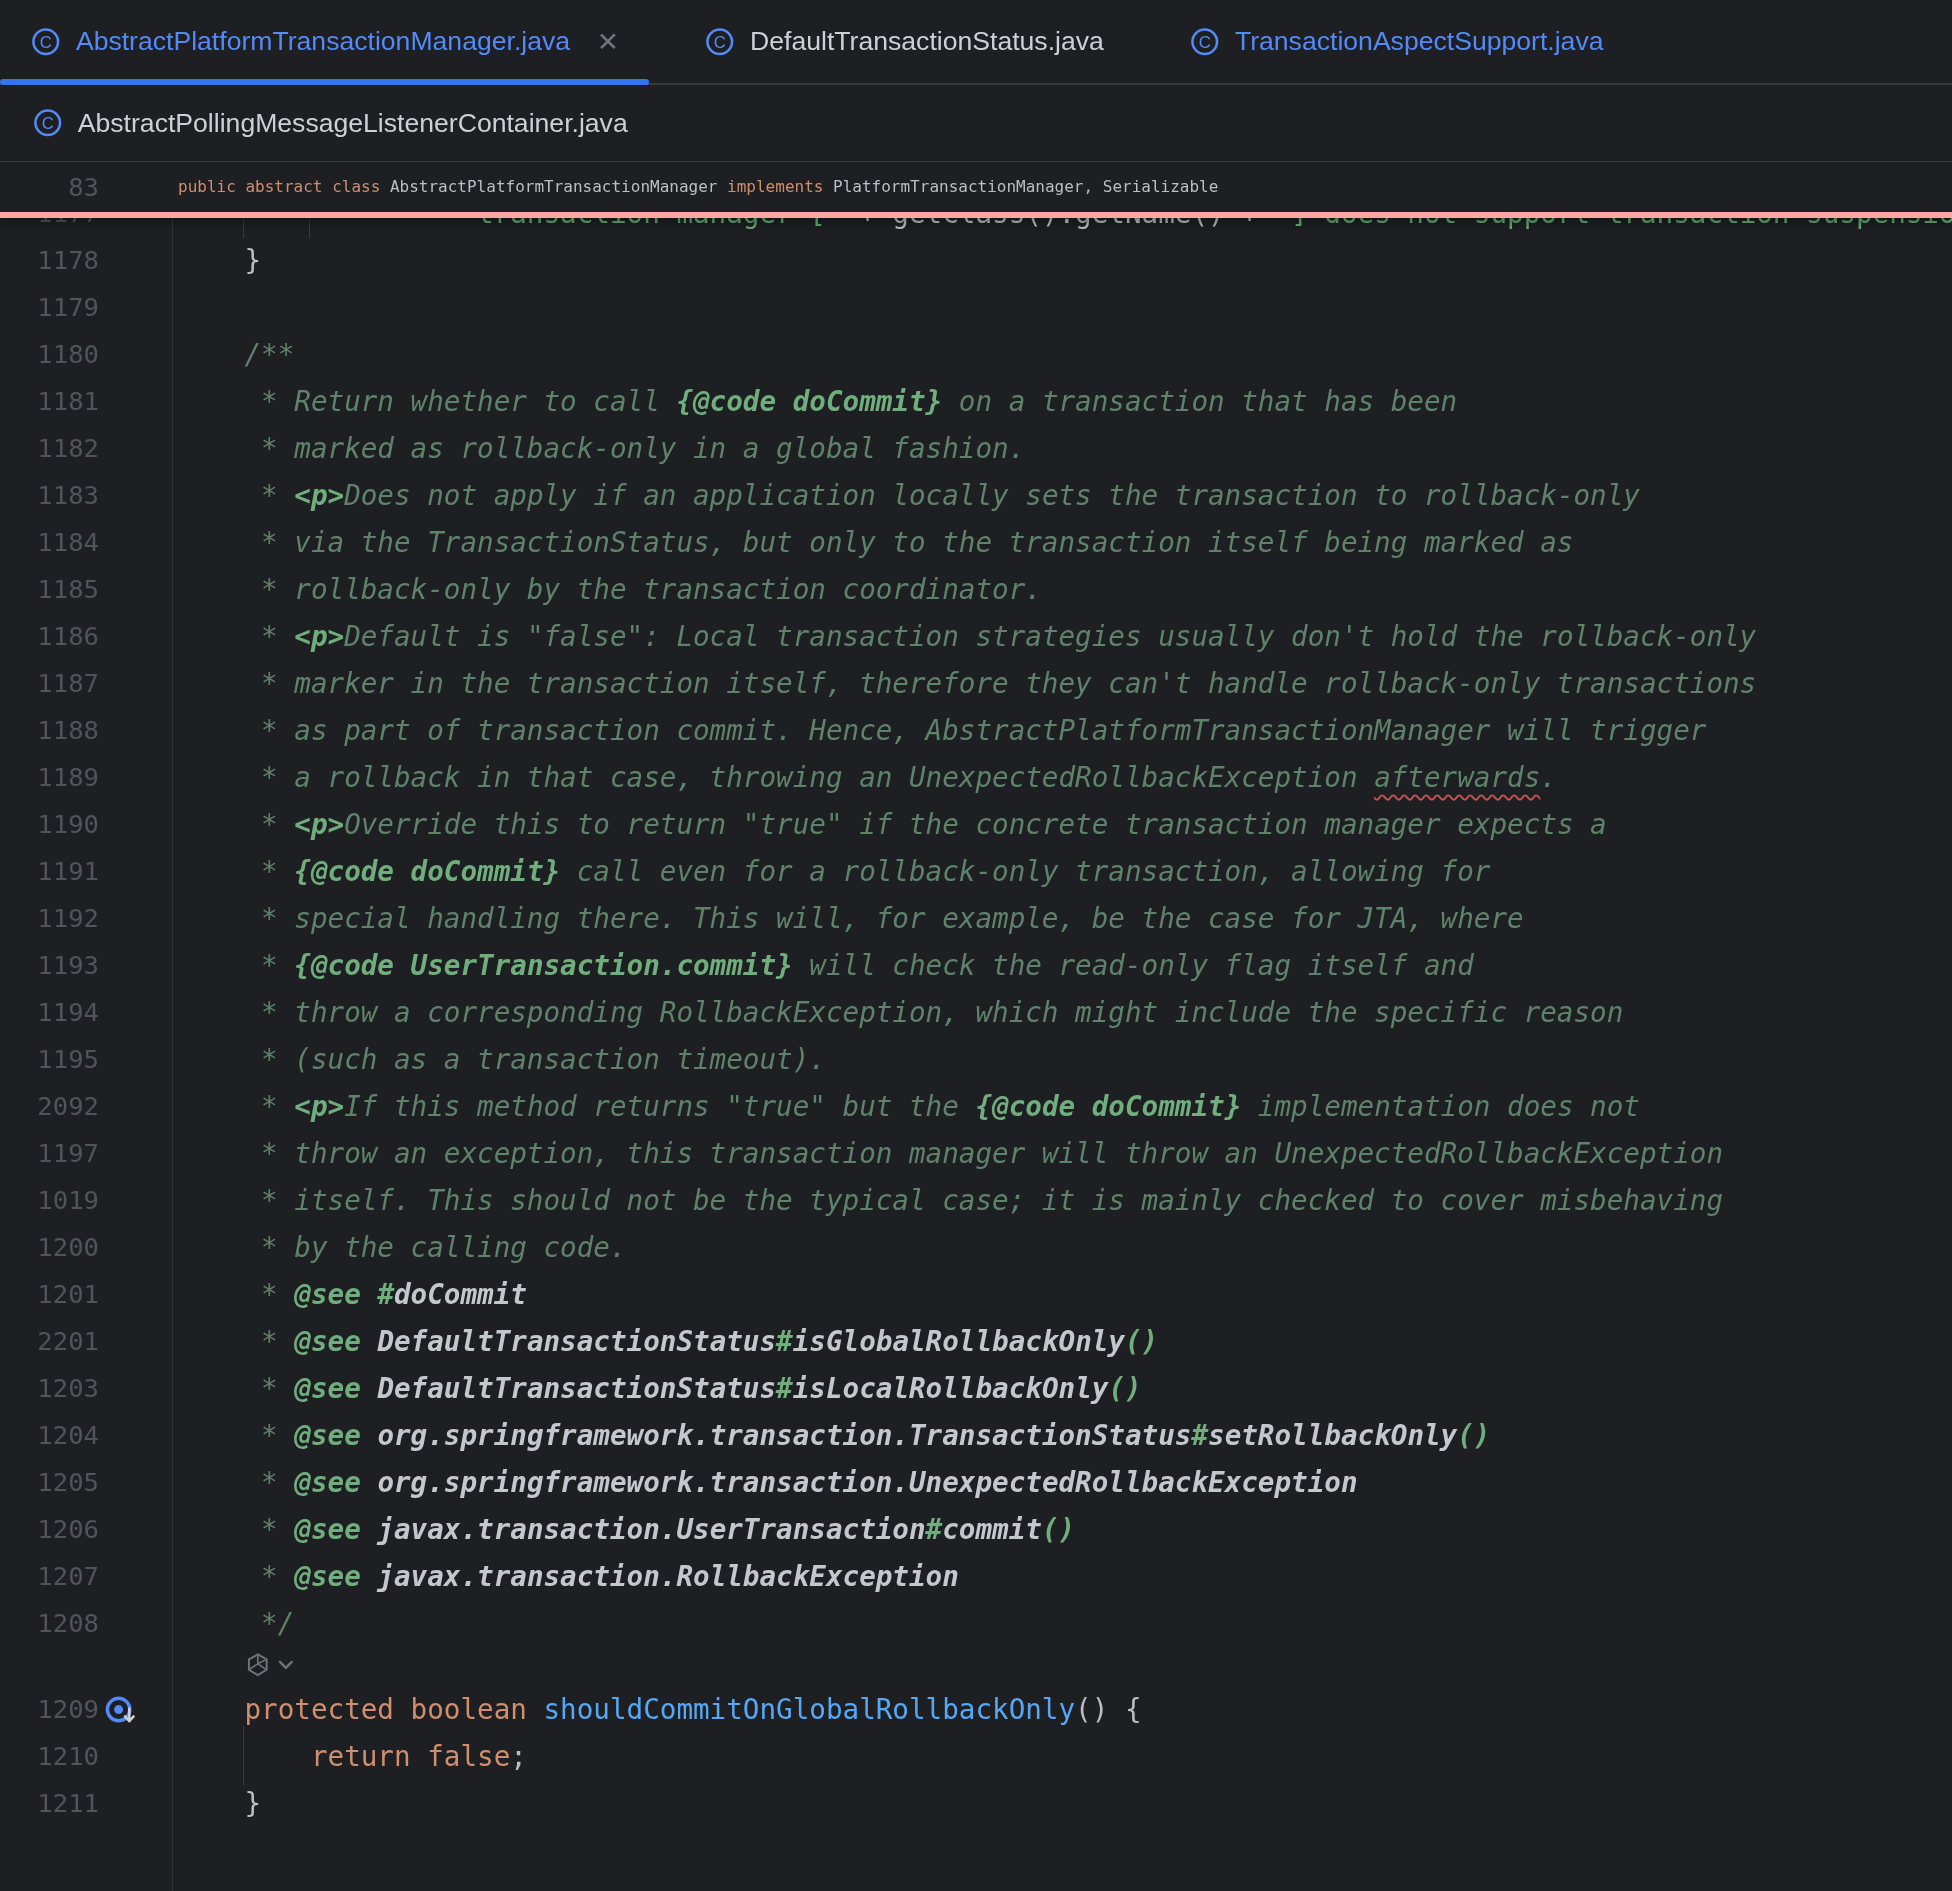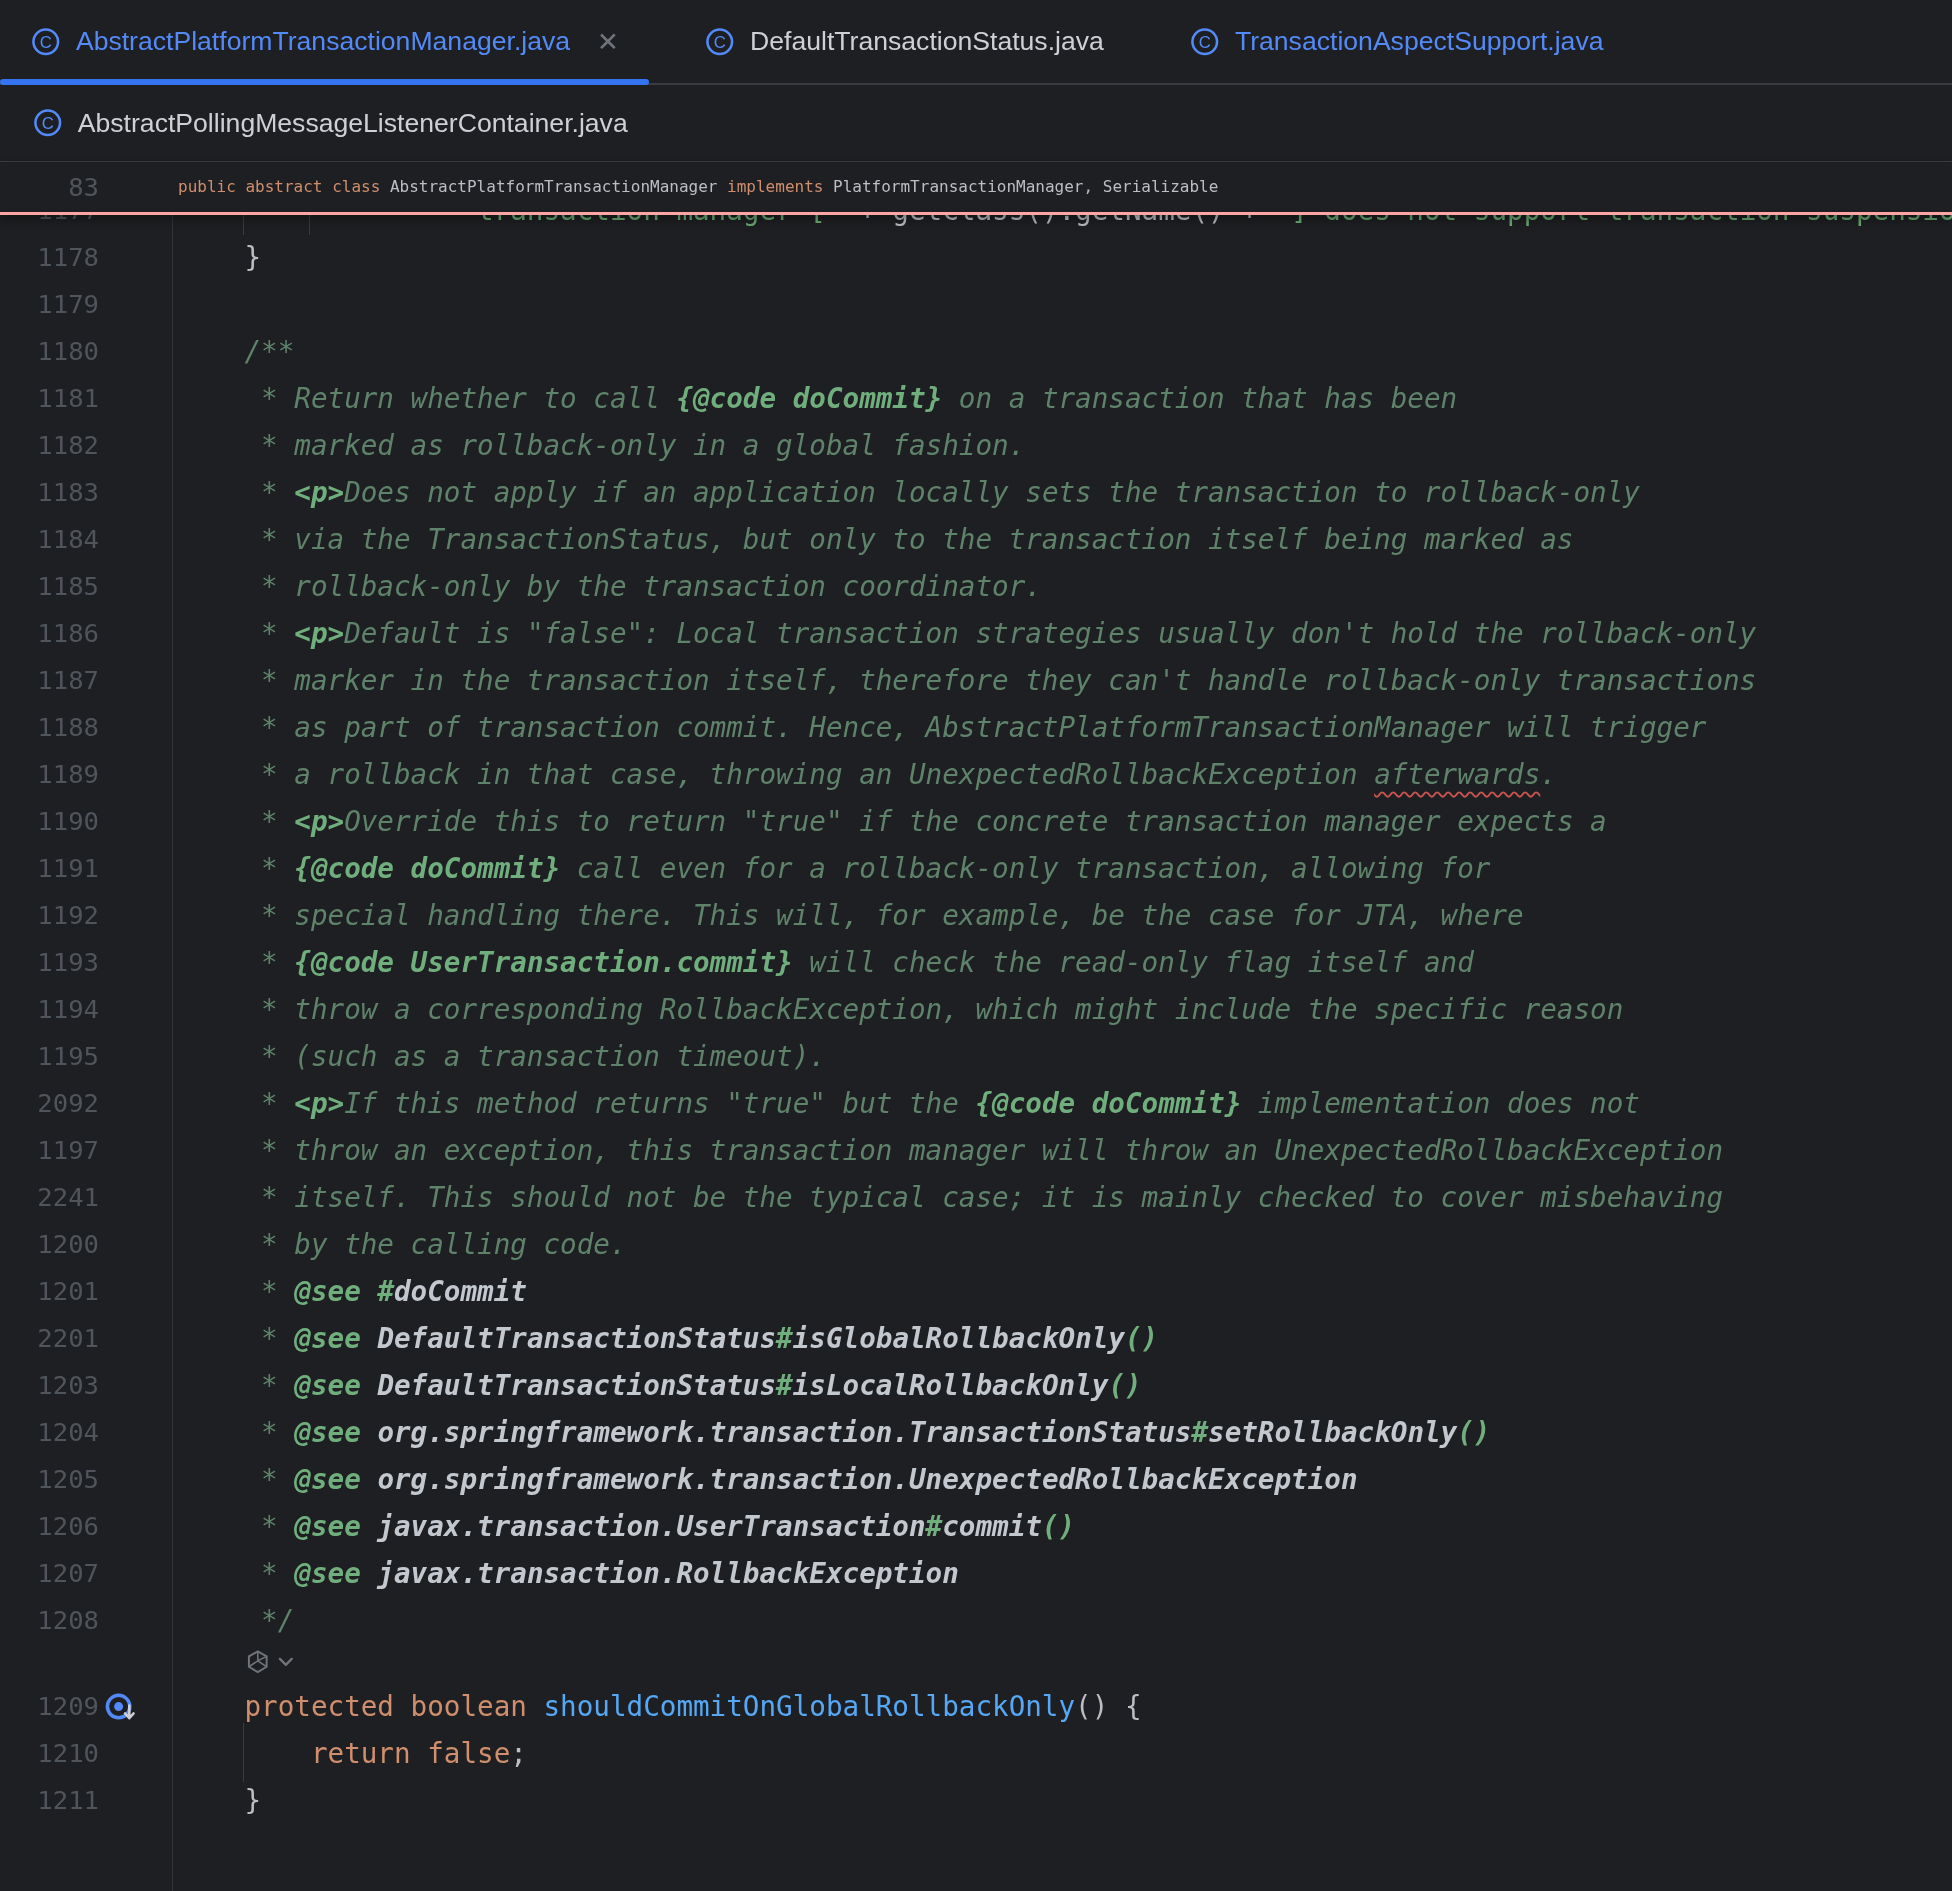--- a/index.html
+++ b/index.html
@@ -11,21 +11,21 @@
   .tab{display:flex;align-items:center;gap:14.8px;padding:0 29.6px;position:relative;
        font-family:"Liberation Sans",sans-serif;font-size:26.6px;cursor:default;white-space:nowrap;}
   .tab .label{color:#CED0D6;}
   .tab.blue .label{color:#548AF7;}
   .tab.active::after{content:"";position:absolute;left:0;right:0;bottom:-2px;height:5.9px;background:#3574F0;border-radius:3.9px;}
   .tab .close{color:#6F737A;font-size:26.6px;margin-left:11.8px;font-family:"Liberation Sans",sans-serif;}
   .tab .cicon{flex:0 0 auto;display:flex;align-items:center;}
   .tabgap{width:25.6px;}
 
   
-  .sticky{height:50px;border-bottom:3px solid #fca5a5;box-shadow:0 4.9px 9.9px rgba(0,0,0,.35);
+  .sticky{height:50px;border-bottom:6px solid #fca5a5;box-shadow:0 4.9px 9.9px rgba(0,0,0,.35);
           position:relative;z-index:5;background:#1E1F22;display:flex;align-items:flex-start;overflow:hidden;}
   .sticky .ln{line-height:50px;}
   .sticky .code{line-height:50px;}
 
   
   .editor{position:relative;height:1679px;overflow:hidden;background:#1E1F22;}
   .gutter-sep{position:absolute;left:172px;top:0;bottom:0;width:1px;background:#313438;z-index:1;}
   .row{height:47px;line-height:47px;white-space:pre;font-size:27.6px;position:relative;}
   .row.partial{margin-top:-27.6px;}
   .inlayrow{height:39px;position:relative;}
@@ -120,21 +120,21 @@
       <div class="row"><span class="ln">1188</span><span class="code"><span class="cm">     * as part of transaction commit. Hence, AbstractPlatformTransactionManager will trigger</span></span></div>
       <div class="row"><span class="ln">1189</span><span class="code"><span class="cm">     * a rollback in that case, throwing an UnexpectedRollbackException </span><span class="cm ty">afterwards</span><span class="cm">.</span></span></div>
       <div class="row"><span class="ln">1190</span><span class="code"><span class="cm">     * </span><span class="tg">&lt;p&gt;</span><span class="cm">Override this to return "true" if the concrete transaction manager expects a</span></span></div>
       <div class="row"><span class="ln">1191</span><span class="code"><span class="cm">     * </span><span class="tg">{@code doCommit}</span><span class="cm"> call even for a rollback-only transaction, allowing for</span></span></div>
       <div class="row"><span class="ln">1192</span><span class="code"><span class="cm">     * special handling there. This will, for example, be the case for JTA, where</span></span></div>
       <div class="row"><span class="ln">1193</span><span class="code"><span class="cm">     * </span><span class="tg">{@code UserTransaction.commit}</span><span class="cm"> will check the read-only flag itself and</span></span></div>
       <div class="row"><span class="ln">1194</span><span class="code"><span class="cm">     * throw a corresponding RollbackException, which might include the specific reason</span></span></div>
       <div class="row"><span class="ln">1195</span><span class="code"><span class="cm">     * (such as a transaction timeout).</span></span></div>
       <div class="row"><span class="ln">2092</span><span class="code"><span class="cm">     * </span><span class="tg">&lt;p&gt;</span><span class="cm">If this method returns "true" but the </span><span class="tg">{@code doCommit}</span><span class="cm"> implementation does not</span></span></div>
       <div class="row"><span class="ln">1197</span><span class="code"><span class="cm">     * throw an exception, this transaction manager will throw an UnexpectedRollbackException</span></span></div>
-      <div class="row"><span class="ln">2241</span><span class="code"><span class="cm">     * itself. This should not be the typical case; it is mainly checked to cover misbehaving</span></span></div>
+      <div class="row"><span class="ln">1019</span><span class="code"><span class="cm">     * itself. This should not be the typical case; it is mainly checked to cover misbehaving</span></span></div>
       <div class="row"><span class="ln">1200</span><span class="code"><span class="cm">     * by the calling code.</span></span></div>
       <div class="row"><span class="ln">1201</span><span class="code"><span class="cm">     * </span><span class="tg">@see </span><span class="tg">#</span><span class="rf">doCommit</span></span></div>
       <div class="row"><span class="ln">2201</span><span class="code"><span class="cm">     * </span><span class="tg">@see </span><span class="rf">DefaultTransactionStatus</span><span class="tg">#</span><span class="rf">isGlobalRollbackOnly</span><span class="tg">()</span></span></div>
       <div class="row"><span class="ln">1203</span><span class="code"><span class="cm">     * </span><span class="tg">@see </span><span class="rf">DefaultTransactionStatus</span><span class="tg">#</span><span class="rf">isLocalRollbackOnly</span><span class="tg">()</span></span></div>
       <div class="row"><span class="ln">1204</span><span class="code"><span class="cm">     * </span><span class="tg">@see </span><span class="rf">org.springframework.transaction.TransactionStatus</span><span class="tg">#</span><span class="rf">setRollbackOnly</span><span class="tg">()</span></span></div>
       <div class="row"><span class="ln">1205</span><span class="code"><span class="cm">     * </span><span class="tg">@see </span><span class="rf">org.springframework.transaction.UnexpectedRollbackException</span></span></div>
       <div class="row"><span class="ln">1206</span><span class="code"><span class="cm">     * </span><span class="tg">@see </span><span class="rf">javax.transaction.UserTransaction</span><span class="tg">#</span><span class="rf">commit</span><span class="tg">()</span></span></div>
       <div class="row"><span class="ln">1207</span><span class="code"><span class="cm">     * </span><span class="tg">@see </span><span class="rf">javax.transaction.RollbackException</span></span></div>
       <div class="row"><span class="ln">1208</span><span class="code"><span class="cm">     */</span></span></div>
       <div class="inlayrow">

